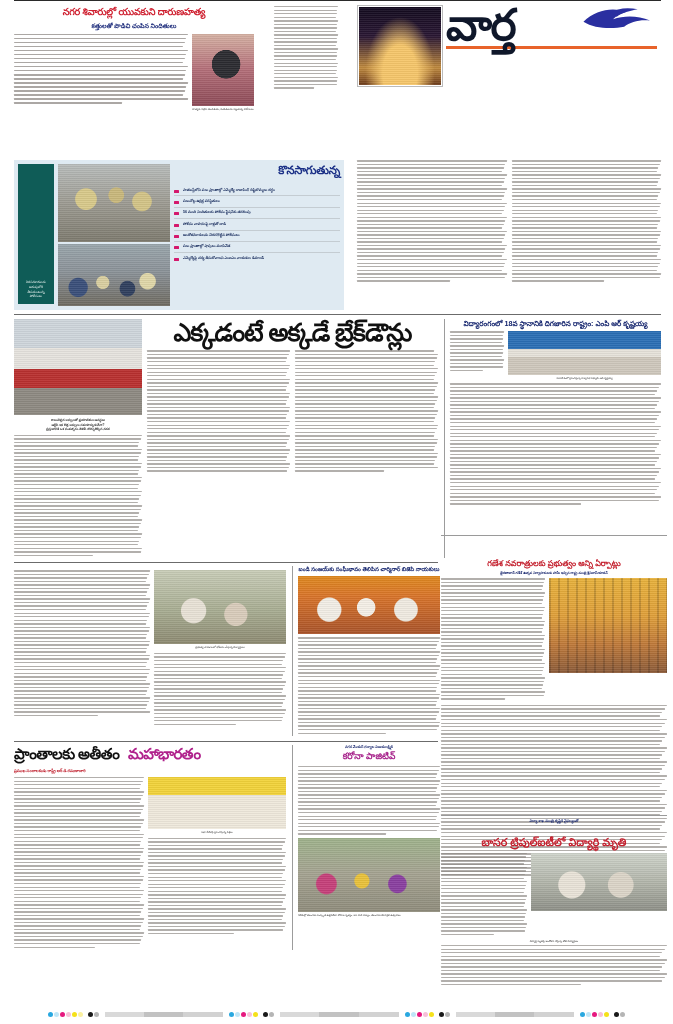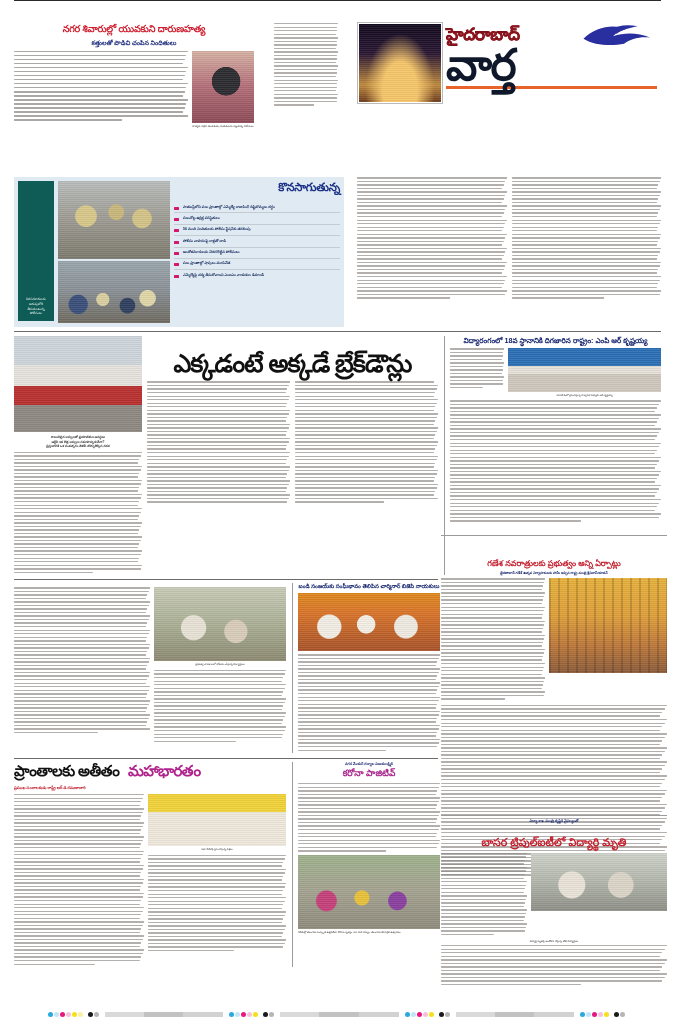--- a/index.html
+++ b/index.html
@@ -115,21 +115,21 @@
                    line-height:1; letter-spacing:-.8px; margin-top:-1px; }
   .bullets { margin-top:5px; }
   .bullet { display:flex; gap:4px; align-items:flex-start; padding:2.6px 0 2.2px 0;
             border-bottom:.6px solid #c4ccd2; }
   .bullet:last-child { border-bottom:none; }
   .bdot { flex:0 0 auto; width:5px; height:3px; background:#d4186c; margin-top:2px;
           border-radius:.5px; }
   .btxt { flex:1; font-size:3.6px; font-weight:bold; color:#1d3161; line-height:1.55; }
 
   .big-head { font-size:25px; font-weight:bold; color:#111; text-align:center;
-              letter-spacing:-1px; line-height:1.05;margin-top:14px; }
+              letter-spacing:-1px; line-height:1.05; }
 
   .col-head-blue { font-size:7.2px; font-weight:bold; color:#15256e; text-align:center;
                    line-height:1.25; }
   .col-head-red  { font-size:7.6px; font-weight:bold; color:#c4202e; text-align:center;
                    line-height:1.25; }
   .col-head-pink { font-size:7.2px; font-weight:bold; color:#a7238b; text-align:center; }
 
   .h-mid   { font-size:15.5px; font-weight:bold; color:#111; letter-spacing:-.6px; }
   .h-mid2  { font-size:15px; font-weight:bold; letter-spacing:-.6px; }
 
@@ -147,21 +147,21 @@
 
   .two-col { column-count:2; column-gap:5px; }
 </style>
 </head>
 <body>
 
 <div class="page">
 
   <div class="rule-dbl"></div>
 
-  <div style="display:flex; gap:20px; padding:5px 4px 0 6px;margin-top:17px;">
+  <div style="display:flex; gap:20px; padding:5px 4px 0 6px;">
 
     <div style="width:240px;">
       <div class="blk-head-red tel">నగర శివారుల్లో యువకుని దారుణహత్య</div>
       <div class="blk-sub tel">కత్తులతో పొడిచి చంపిన నిందితులు</div>
       <div style="display:flex; gap:4px; margin-top:3px;">
         <div style="flex:1;" class="faux">
           <span></span>
             <span></span>
             <span></span>
             <span></span>
@@ -214,21 +214,20 @@
         <span></span>
     </div>
 
     <div style="flex:1;" class="masthead">
       <div class="photo mh-photo ph-charminar"></div>
       <div class="mh-right">
         <svg class="mh-bird" viewBox="0 0 120 40">
           <path d="M4 26 C24 6 52 2 74 10 C66 12 58 16 52 22 C70 16 92 16 112 24 C96 22 80 26 70 34 C52 38 22 38 4 26 Z" fill="#2a2fa0"></path>
           <path d="M48 12 C58 4 76 2 92 6 C80 8 66 12 58 18 Z" fill="#2a2fa0"></path>
         </svg>
-        <div class="mh-city tel">హైదరాబాద్</div>
         <div class="mh-name tel">వార్త</div>
         <div class="mh-underline"></div>
       </div>
     </div>
   </div>
 
   <div style="display:flex; gap:13px; padding:4px 4px 0 6px;margin-top:45px;">
 
     <div style="width:330px; background:#dfeaf2; padding:4px;">
       <div style="display:flex; gap:4px;">

